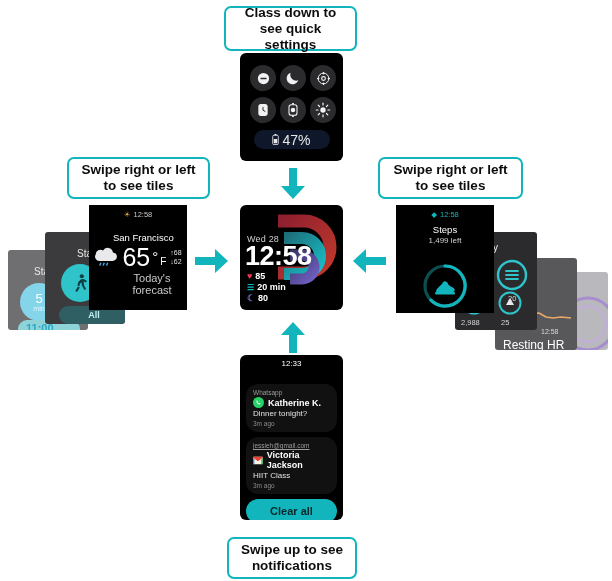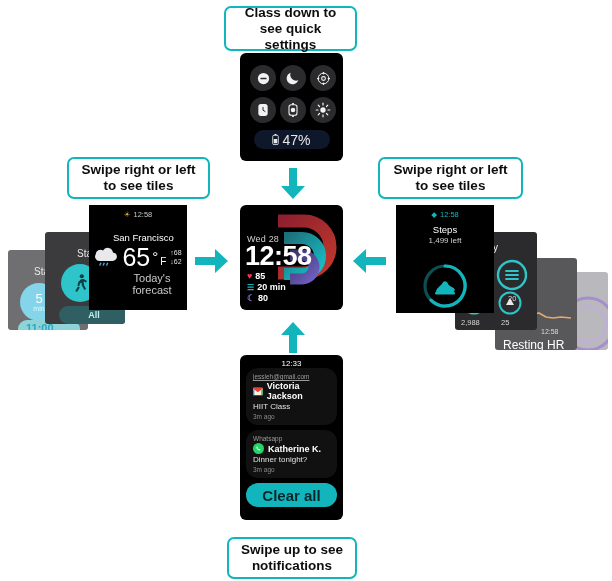--- a/index.html
+++ b/index.html
@@ -82,29 +82,29 @@
 
   
   .stile { width: 98px; height: 108px; left: 396px; top: 205px; padding-top: 5px; z-index: 24; }
   .st-status { display:flex; align-items:center; justify-content:center; gap:3px; color:#13b5bd; font-size:7.5px; }
   .st-label { text-align:center; color:#fff; font-size:9.5px; margin-top:5px; }
   .st-count { text-align:center; color:#fff; font-size:20px; font-weight:bold; margin-top:1px; letter-spacing:-.3px; }
   .st-left { text-align:center; color:#cfcfcf; font-size:8px; margin-top:1px; }
 
   
   .ntile { width: 103px; height: 165px; left: 240px; top: 355px; padding: 4px 6px; z-index: 24; }
-  .nt-time { text-align:center; color:#fff; font-size:8px; margin-bottom:0; }
+  .nt-time { text-align:center; color:#fff; font-size:8px; margin-bottom:16px; }
   .nt-card { background:#111112; border-radius:12px; padding:5px 7px; margin-bottom:5px; }
   .nt-src { color:#9c9c9c; font-size:6.5px; margin-bottom:1px; }
   .nt-head { display:flex; align-items:center; gap:4px; }
   .nt-name { color:#fff; font-size:9px; font-weight:bold; }
   .nt-msg { color:#e2e2e2; font-size:8px; margin-top:1px; }
   .nt-ago { color:#8b8b8b; font-size:6.5px; margin-top:2px; }
   .nt-clear {
-    background:#13b5bd; color:#06282b; font-size:15px; font-weight:bold;
+    background:#13b5bd; color:#06282b; font-size:11px; font-weight:bold;
     height:24px; border-radius:12px; display:flex; align-items:center; justify-content:center;
     margin-top:3px; border:none; width:100%; cursor:pointer; font-family:inherit;
   }
 
   
   .stack { position:absolute; border-radius:3px; overflow:hidden; }
   .sc-txt { position:absolute; font-family:"Liberation Sans", sans-serif; }
 </style>
 </head>
 <body>
@@ -370,48 +370,48 @@
   <div class="arrow" style="left:278px; top:322px;">
     <svg width="30" height="32" viewBox="0 0 30 32">
       <path d="M15 0 27 13h-8v18h-8V13H3z" fill="#13b5bd"></path>
     </svg>
   </div>
 
   <div class="screen ntile screen-rounded">
     <div class="nt-time">12:33</div>
 
     <div class="nt-card">
+      <div class="nt-src">Whatsapp</div>
+      <div class="nt-head">
+        <svg width="11" height="11" viewBox="0 0 18 18">
+          <circle cx="9" cy="9" r="9" fill="#25d366"></circle>
+          <path d="M6.2 5.4c.3-.1.7 0 .9.4l.6 1.2c.1.3 0 .5-.2.7l-.4.4c.5 1.1 1.4 1.9 2.4 2.3l.4-.5c.2-.2.5-.3.7-.2l1.2.6c.3.2.4.5.3.8-.2.7-.9 1.2-1.7 1.1-2.4-.3-4.5-2.4-4.8-4.8-.1-.7.3-1.4 1-1.6z" fill="#fff"></path>
+        </svg>
+        <span class="nt-name">Katherine K.</span>
+      </div>
+      <div class="nt-msg">Dinner tonight?</div>
+      <div class="nt-ago">3m ago</div>
+    </div>
+
+    <div class="nt-card">
       <div class="nt-src" style="text-decoration:underline;">jessieh@gmail.com</div>
       <div class="nt-head">
         <svg width="11" height="9" viewBox="0 0 22 17">
           <rect x="0" y="0" width="22" height="17" rx="2" fill="#ffffff"></rect>
           <path d="M0 2.5 11 10 22 2.5V0H0z" fill="#ea4335"></path>
           <path d="M0 2.5v14h3.2V6L0 2.5z" fill="#4285f4"></path>
           <path d="M22 2.5v14h-3.2V6L22 2.5z" fill="#34a853"></path>
           <path d="M3.2 16.5V6l7.8 5.4L18.8 6v10.5z" fill="#fbbc05" opacity=".15"></path>
         </svg>
         <span class="nt-name">Victoria Jackson</span>
       </div>
       <div class="nt-msg">HIIT Class</div>
       <div class="nt-ago">3m ago</div>
     </div>
 
-    <div class="nt-card">
-      <div class="nt-src">Whatsapp</div>
-      <div class="nt-head">
-        <svg width="11" height="11" viewBox="0 0 18 18">
-          <circle cx="9" cy="9" r="9" fill="#25d366"></circle>
-          <path d="M6.2 5.4c.3-.1.7 0 .9.4l.6 1.2c.1.3 0 .5-.2.7l-.4.4c.5 1.1 1.4 1.9 2.4 2.3l.4-.5c.2-.2.5-.3.7-.2l1.2.6c.3.2.4.5.3.8-.2.7-.9 1.2-1.7 1.1-2.4-.3-4.5-2.4-4.8-4.8-.1-.7.3-1.4 1-1.6z" fill="#fff"></path>
-        </svg>
-        <span class="nt-name">Katherine K.</span>
-      </div>
-      <div class="nt-msg">Dinner tonight?</div>
-      <div class="nt-ago">3m ago</div>
-    </div>
-
     <button class="nt-clear">Clear all</button>
   </div>
 
   <div class="callout" style="left:227px; top:537px; width:130px; height:42px;">
     <span>Swipe up to see notifications</span>
   </div>
 
 </div>
 
 </body></html>

